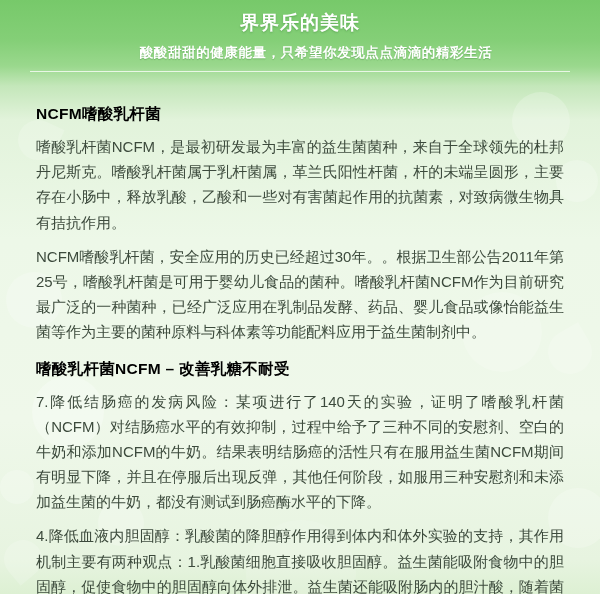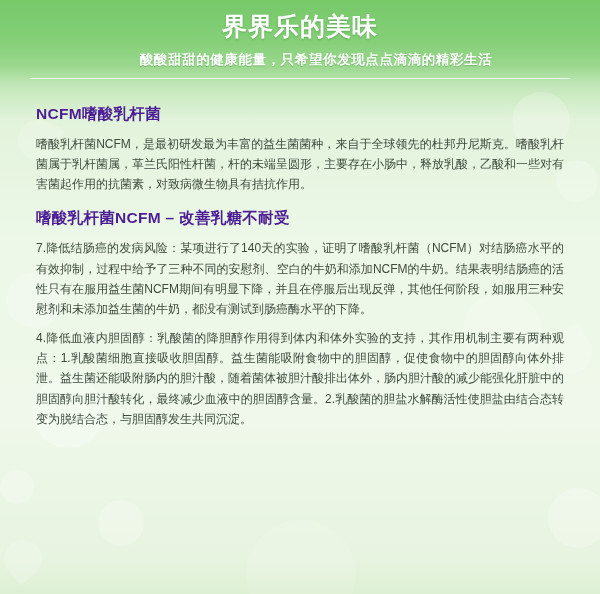--- a/index.html
+++ b/index.html
@@ -57,21 +57,21 @@
     z-index: 2;
   }
   .header {
     height: 76px;
     padding-top: 10px;
     box-sizing: border-box;
     text-align: center;
   }
   .header .title {
     margin: 0;
-    font-size: 25px;
+    font-size: 19px;
     font-weight: bold;
     color: #ffffff;
     letter-spacing: 1px;
     text-shadow: 0 1px 2px rgba(40,110,40,0.35);
   }
   .header .subtitle {
     margin: 8px 0 0 0;
     font-size: 13.5px;
     font-weight: bold;
     color: #ffffff;
@@ -84,29 +84,29 @@
     height: 1px;
     margin: 9px auto 0 auto;
     background: rgba(255,255,255,0.75);
   }
   .body-wrap {
     padding: 12px 36px 0 36px;
   }
   .sec-title {
     font-size: 15.5px;
     font-weight: bold;
-    color: #4c1d95;
+    color: #000000;
     margin: 14px 0 9px 0;
     letter-spacing: 0.3px;
   }
   .sec-title.first {
     margin-top: 16px;
   }
   .para {
-    font-size: 12px;
+    font-size: 15px;
     line-height: 1.68;
     color: #3c4a3c;
     margin: 0 0 9px 0;
     text-align: justify;
   }
   .para:last-child {
     margin-bottom: 0;
   }
 </style>
 </head>
@@ -133,20 +133,21 @@
     <div class="header">
       <h1 class="title">界界乐的美味</h1>
       <p class="subtitle">酸酸甜甜的健康能量，只希望你发现点点滴滴的精彩生活</p>
       <div class="header-rule"></div>
     </div>
 
     <div class="body-wrap">
 
       <h2 class="sec-title first">NCFM嗜酸乳杆菌</h2>
       <p class="para">嗜酸乳杆菌NCFM，是最初研发最为丰富的益生菌菌种，来自于全球领先的杜邦丹尼斯克。嗜酸乳杆菌属于乳杆菌属，革兰氏阳性杆菌，杆的未端呈圆形，主要存在小肠中，释放乳酸，乙酸和一些对有害菌起作用的抗菌素，对致病微生物具有拮抗作用。</p>
+      <p class="para">NCFM嗜酸乳杆菌，安全应用的历史已经超过30年。。根据卫生部公告2011年第25号，嗜酸乳杆菌是可用于婴幼儿食品的菌种。嗜酸乳杆菌NCFM作为目前研究最广泛的一种菌种，已经广泛应用在乳制品发酵、药品、婴儿食品或像怡能益生菌等作为主要的菌种原料与科体素等功能配料应用于益生菌制剂中。</p>
 
       <h2 class="sec-title">嗜酸乳杆菌NCFM – 改善乳糖不耐受</h2>
       <p class="para">7.降低结肠癌的发病风险：某项进行了140天的实验，证明了嗜酸乳杆菌（NCFM）对结肠癌水平的有效抑制，过程中给予了三种不同的安慰剂、空白的牛奶和添加NCFM的牛奶。结果表明结肠癌的活性只有在服用益生菌NCFM期间有明显下降，并且在停服后出现反弹，其他任何阶段，如服用三种安慰剂和未添加益生菌的牛奶，都没有测试到肠癌酶水平的下降。</p>
       <p class="para">4.降低血液内胆固醇：乳酸菌的降胆醇作用得到体内和体外实验的支持，其作用机制主要有两种观点：1.乳酸菌细胞直接吸收胆固醇。益生菌能吸附食物中的胆固醇，促使食物中的胆固醇向体外排泄。益生菌还能吸附肠内的胆汁酸，随着菌体被胆汁酸排出体外，肠内胆汁酸的减少能强化肝脏中的胆固醇向胆汁酸转化，最终减少血液中的胆固醇含量。2.乳酸菌的胆盐水解酶活性使胆盐由结合态转变为脱结合态，与胆固醇发生共同沉淀。</p>
 
     </div>
   </div>
 </div>
 
 </body></html>

